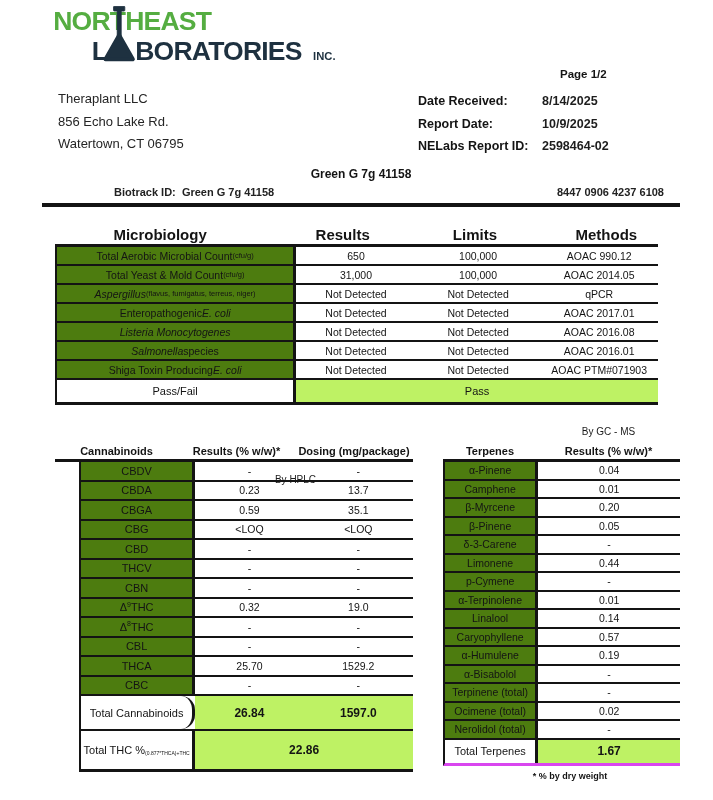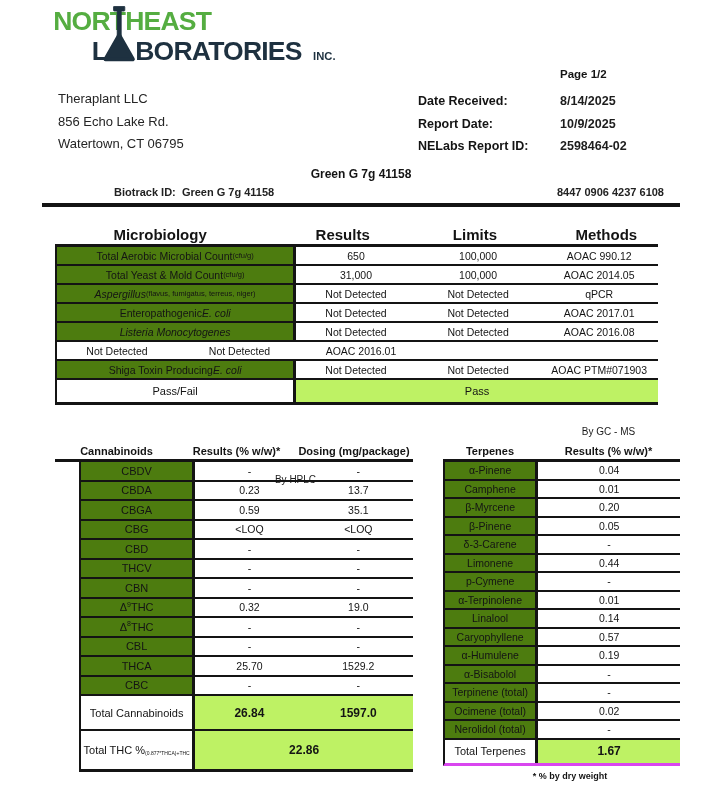--- a/index.html
+++ b/index.html
@@ -22,21 +22,21 @@
   }
   .banner::after { content:""; position:absolute; right:-4px; top:3px; width:3px; height:102%; background:#0d0d0d; }
   .banner-text { color:#fff; font-weight:bold; font-size:16.5px; letter-spacing:0.2px; }
   .page-label { position:absolute; left:560px; top:68px; width:121px; font-weight:bold; font-size:11.5px; }
   
   .client-block { position:absolute; left:58px; top:88px; font-size:13px; color:#252525; }
   .client-line { height:22.5px; line-height:22.5px; }
   .report-block { position:absolute; left:418px; top:90px; font-size:12.5px; }
   .report-row { display:flex; height:22.5px; align-items:center; }
   .ri-label { width:124px; font-weight:bold; }
-  .ri-value { font-weight:bold; color:#1d1d1d;margin-left:18px; }
+  .ri-value { font-weight:bold; color:#1d1d1d; }
   
   .color-bar { position:absolute; left:42px; top:155px; width:638px; height:8px; display:flex; }
   .bar-seg { height:100%; }
   .sample-title { position:absolute; left:42px; top:167px; width:638px; text-align:center; font-weight:bold; font-size:12px; }
   .biotrack-row { position:absolute; left:42px; top:186px; width:638px; display:flex; justify-content:space-between; padding:0 16px 0 72px; font-size:11px; font-weight:bold; color:#222; }
   .hr-thick { position:absolute; left:42px; top:203px; width:638px; height:4px; background:#141414; }
   
   .tbl { position:absolute; font-size:10.5px; }
   .thead { display:flex; font-weight:bold; border-bottom:3px solid #141414; }
   .thead .c { display:flex; align-items:center; justify-content:center; }
@@ -63,21 +63,21 @@
   .note-hplc { left:178px; top:426px; width:235px;margin-top:48px; }
   .note-gcms { left:537px; top:426px; width:143px; }
   
   .ct { left:55px; top:443px; width:358px; }
   .ct .thead { height:19px; font-size:11px; }
   .ct .trow { height:19.5px;margin-left:24px; }
   .ct .col-lab { width:123px; font-size:11px; }
   .ct .col-res { width:117px; }
   .ct .col-dos { width:118px; }
   .ct .totalrow { height:35px; font-weight:bold; font-size:12px; }
-  .ct .totalrow .lab { font-weight:normal; font-size:11px; }
+  .ct .totalrow .lab { font-weight:normal; font-size:11px;border-radius:14px; }
   .ct .thcrow { height:41px; border-bottom:3px solid #141414; font-weight:bold; font-size:12px; }
   .ct .thcrow .lab { font-weight:normal; font-size:11px; }
   .ct .span2 { width:235px; }
   .formula { font-size:5px; align-self:flex-end; margin-bottom:13px; font-weight:normal; }
   
   .tt { left:443px; top:443px; width:237px; }
   .tt .thead { height:19px; font-size:11px; }
   .tt .trow { height:18.5px; }
   .tt .col-lab { width:94px; }
   .tt .col-res { width:143px; }
@@ -193,20 +193,24 @@
         </div>
         <div class="trow">
           <div class="c col-lab lab blue">
             <span class="it">Listeria Monocytogenes</span>
           </div>
           <div class="c col-res">Not Detected</div>
           <div class="c col-lim">Not Detected</div>
           <div class="c col-met">AOAC 2016.08</div>
         </div>
         <div class="trow">
+          <div class="c col-lab lab blue">
+            <span class="it">Salmonella</span>
+            <span> species</span>
+          </div>
           <div class="c col-res">Not Detected</div>
           <div class="c col-lim">Not Detected</div>
           <div class="c col-met">AOAC 2016.01</div>
         </div>
         <div class="trow">
           <div class="c col-lab lab blue">
             <span>Shiga Toxin Producing </span>
             <span class="it">E. coli</span>
           </div>
           <div class="c col-res">Not Detected</div>

